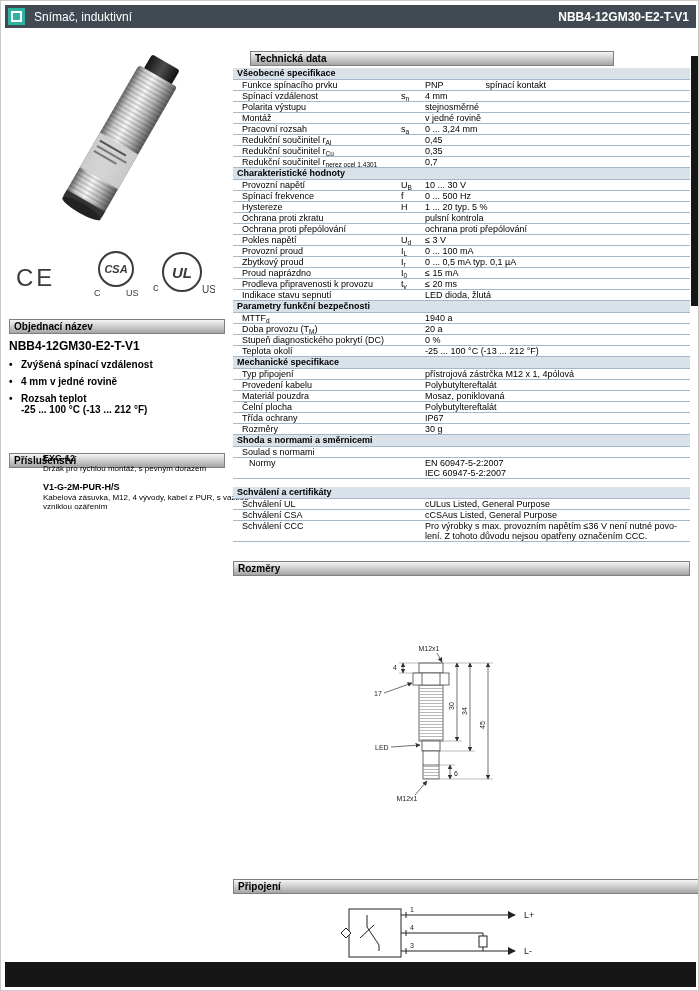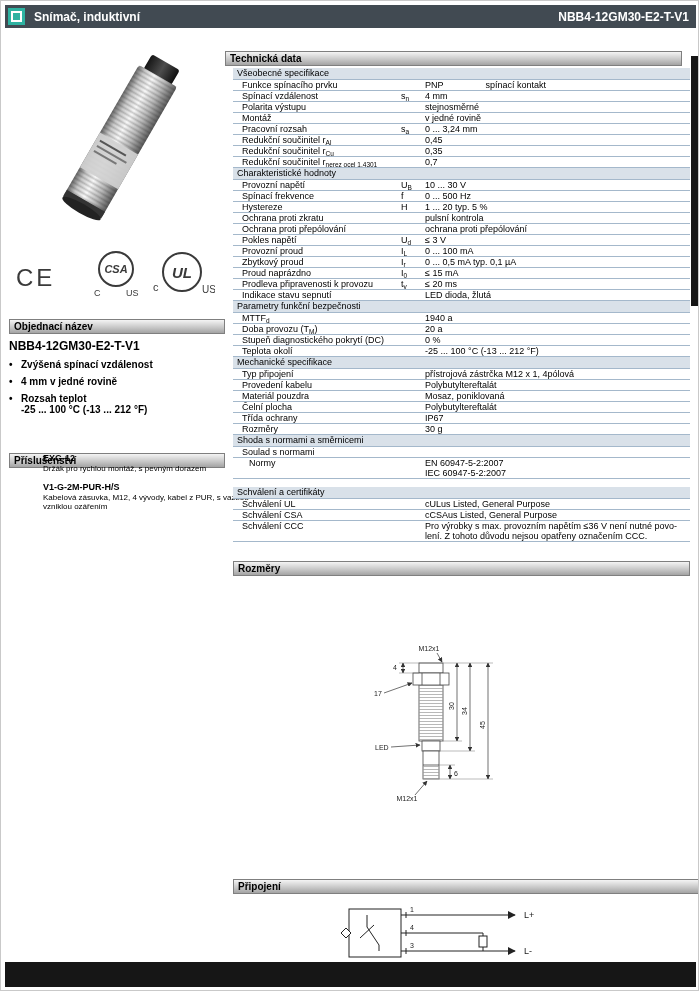--- a/index.html
+++ b/index.html
@@ -1,44 +1,44 @@
 <!DOCTYPE html>
 <html><head>
 <meta charset="utf-8">
 <style>
   html,body{margin:0;padding:0;background:#e8e8e8;}
   .page{position:relative;width:699px;height:991px;background:#fff;font-family:"Liberation Sans",sans-serif;color:#000;border:1px solid #c9c9c9;box-sizing:border-box;overflow:hidden;}
   
   .topbar{position:absolute;left:4px;top:4px;width:691px;height:23px;background:#414a52;color:#fff;display:flex;align-items:center;}
   .logo{width:17px;height:17px;background:#2eb2a1;margin-left:3px;position:relative;flex:0 0 auto;}
   .logo-in{position:absolute;left:3px;top:3px;right:3px;bottom:3px;border:2px solid #fff;}
-  .topbar-title{font-weight:bold;font-size:12px;margin-left:9px;}
+  .topbar-title{font-weight:normal;font-size:12px;margin-left:9px;}
   .topbar-model{margin-left:auto;margin-right:7px;font-weight:bold;font-size:12px;}
   
   .secbar{position:absolute;height:15px;line-height:14px;background:linear-gradient(180deg,#f4f4f4 0%,#c9c9c9 55%,#a3a3a3 100%);border:1px solid #7f7f7f;box-sizing:border-box;font-weight:bold;font-size:10px;padding-left:4px;color:#000;}
   .orderbar{left:8px;top:318px;width:216px;}
   .accbar{left:8px;top:432px;width:216px;margin-top:20px;}
-  .techbar{left:224px;top:50px;width:457px;}
+  .techbar{left:249px;top:50px;width:364px;}
   .dimbar{left:232px;top:560px;width:457px;}
   .connbar{left:232px;top:878px;width:516px;}
   
   .photo{position:absolute;left:8px;top:44px;}
   .ce{position:absolute;left:14px;top:260px;}
   .csa{position:absolute;left:90px;top:246px;}
   .ulm{position:absolute;left:150px;top:246px;}
   .ordercode{position:absolute;left:8px;top:338px;font-size:12px;font-weight:bold;}
   .features{position:absolute;left:8px;top:358px;width:218px;font-size:10px;font-weight:bold;}
   .feat{display:flex;margin-bottom:6px;}
   .blt{width:12px;flex:0 0 auto;}
   .acc{position:absolute;left:8px;top:452px;width:212px;margin-left:34px;}
   .acc-code{font-size:9px;font-weight:bold;margin-bottom:1px;}
   .acc-desc{font-size:8px;line-height:9.5px;margin-bottom:8px;}
   
   .ttable{position:absolute;left:232px;top:67px;width:457px;font-size:9px;}
-  .t-sec{background:#d9e1e9;font-weight:normal;font-size:9px;line-height:11px;padding-left:4px;border-bottom:1px solid #a4b8cb;}
+  .t-sec{background:#d9e1e9;font-weight:bold;font-size:9px;line-height:11px;padding-left:4px;border-bottom:1px solid #a4b8cb;}
   .t-row{display:flex;border-bottom:1px solid #a4b8cb;line-height:10px;}
   .t-row .c1{width:168px;padding-left:9px;box-sizing:border-box;flex:0 0 auto;}
   .t-row .c1.ind2{padding-left:16px;}
   .t-row .c2{width:24px;flex:0 0 auto;}
   .t-row .c3{flex:1;}
   .extra{margin-left:42px;}
   .t-gap{height:8px;}
   sub{font-size:6.5px;line-height:0;vertical-align:-2px;}
   
   .dimsvg{position:absolute;left:340px;top:638px;}

